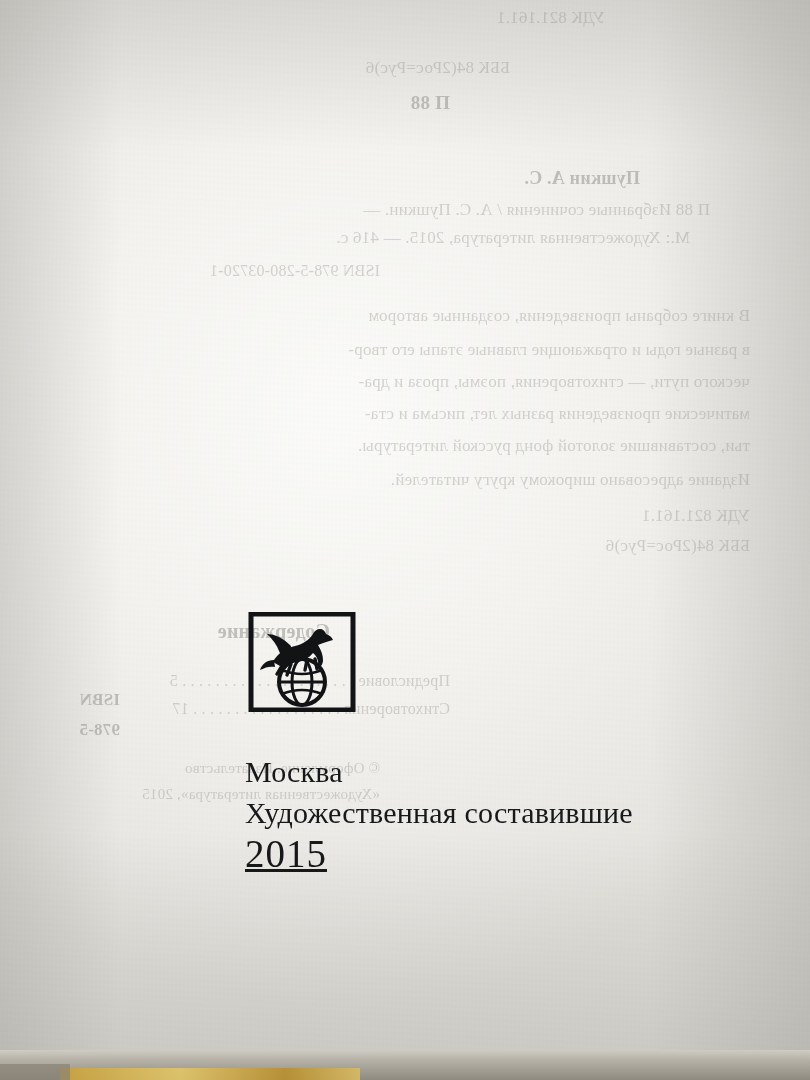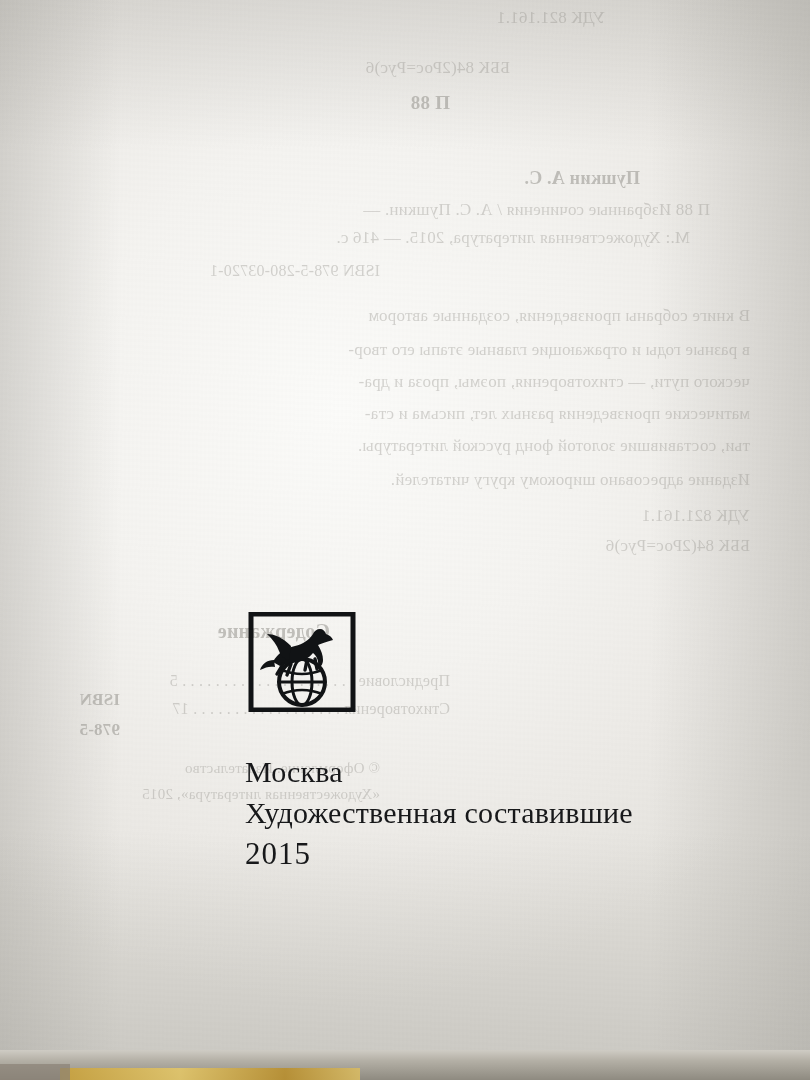--- a/index.html
+++ b/index.html
@@ -89,22 +89,23 @@
     top: 730px;
     color: #17181a;
     margin-top: 21px;
   }
   .imprint div {
     font-size: 30px;
     line-height: 41px;
     letter-spacing: .2px;
   }
   .imprint .year {
-    font-size: 31px;
+    font-size: 39px;
     letter-spacing: 1px;
+    text-decoration: underline;
   }
 
   
   .bottom-edge {
     position: absolute;
     left: 0; right: 0; bottom: 0; height: 30px;
     background: linear-gradient(to bottom, #cfccc4 0%, #b4b0a6 35%, #8e8a80 100%);
   }
   .bottom-strip {
     position: absolute;

